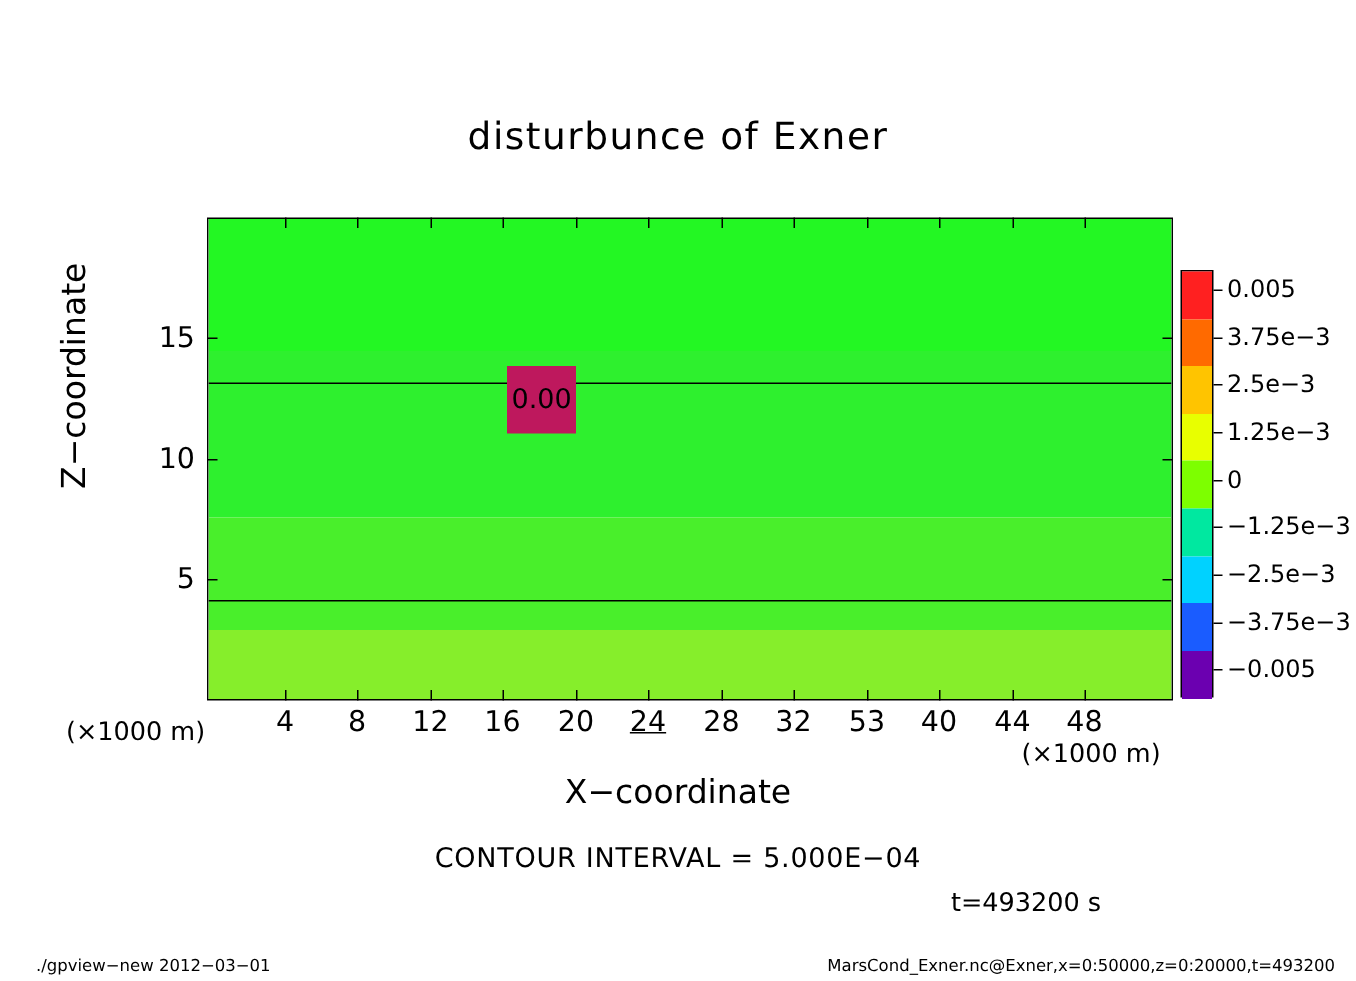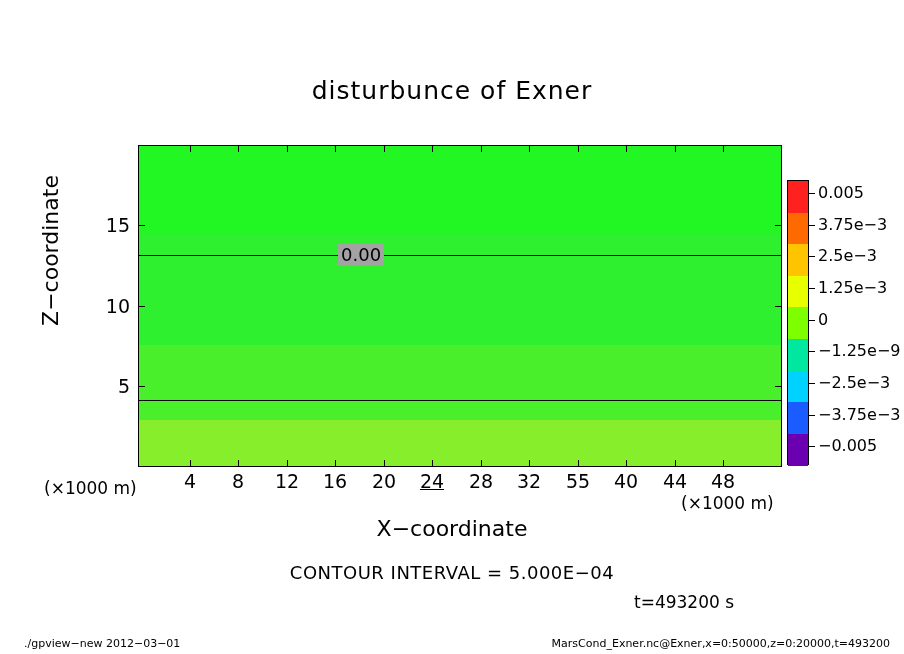--- a/index.html
+++ b/index.html
@@ -106,22 +106,22 @@
   }
   .units-right {
     position: absolute;
     left: 681px;
     top: 493px;
     font-size: 17px;
   }
   .clabel {
     position: absolute;
     font-size: 18px;
-    background: #a3a3a3;
-    padding: 0 3px;
+    background: #be185d;
+    padding: 12px 3px;
   }
   
   #cbar {
     position: absolute;
     left: 787px;
     top: 180px;
     width: 22px;
     height: 285px;
     border: 1.2px solid #000;
     box-sizing: border-box;
@@ -220,21 +220,21 @@
   <div class="tick-x top" style="left:723px;"></div>
 
   <div class="xlab" style="left:190px;">4</div>
   <div class="xlab" style="left:238px;">8</div>
   <div class="xlab" style="left:287px;">12</div>
   <div class="xlab" style="left:335px;">16</div>
   <div class="xlab" style="left:384px;">20</div>
   <div class="xlab" style="left:432px;text-decoration:underline;">24</div>
   <div class="xlab" style="left:481px;">28</div>
   <div class="xlab" style="left:529px;">32</div>
-  <div class="xlab" style="left:578px;">55</div>
+  <div class="xlab" style="left:578px;">53</div>
   <div class="xlab" style="left:626px;">40</div>
   <div class="xlab" style="left:675px;">44</div>
   <div class="xlab" style="left:723px;">48</div>
 
   <div class="tick-y left" style="top:386px;"></div>
   <div class="tick-y left" style="top:306px;"></div>
   <div class="tick-y left" style="top:225px;"></div>
   <div class="tick-y right" style="top:386px;"></div>
   <div class="tick-y right" style="top:306px;"></div>
   <div class="tick-y right" style="top:225px;"></div>
@@ -268,21 +268,21 @@
   <div class="cbtick" style="top:351px;"></div>
   <div class="cbtick" style="top:383px;"></div>
   <div class="cbtick" style="top:415px;"></div>
   <div class="cbtick" style="top:446px;"></div>
 
   <div class="cbtxt" style="top:193px;">0.005</div>
   <div class="cbtxt" style="top:225px;">3.75e−3</div>
   <div class="cbtxt" style="top:256px;">2.5e−3</div>
   <div class="cbtxt" style="top:288px;">1.25e−3</div>
   <div class="cbtxt" style="top:320px;">0</div>
-  <div class="cbtxt" style="top:351px;">−1.25e−9</div>
+  <div class="cbtxt" style="top:351px;">−1.25e−3</div>
   <div class="cbtxt" style="top:383px;">−2.5e−3</div>
   <div class="cbtxt" style="top:415px;">−3.75e−3</div>
   <div class="cbtxt" style="top:446px;">−0.005</div>
 
   <div class="ci">CONTOUR INTERVAL = 5.000E−04</div>
   <div class="tstamp">t=493200 s</div>
   <div class="foot-l">./gpview−new  2012−03−01</div>
   <div class="foot-r">MarsCond_Exner.nc@Exner,x=0:50000,z=0:20000,t=493200</div>
 
 </div>

